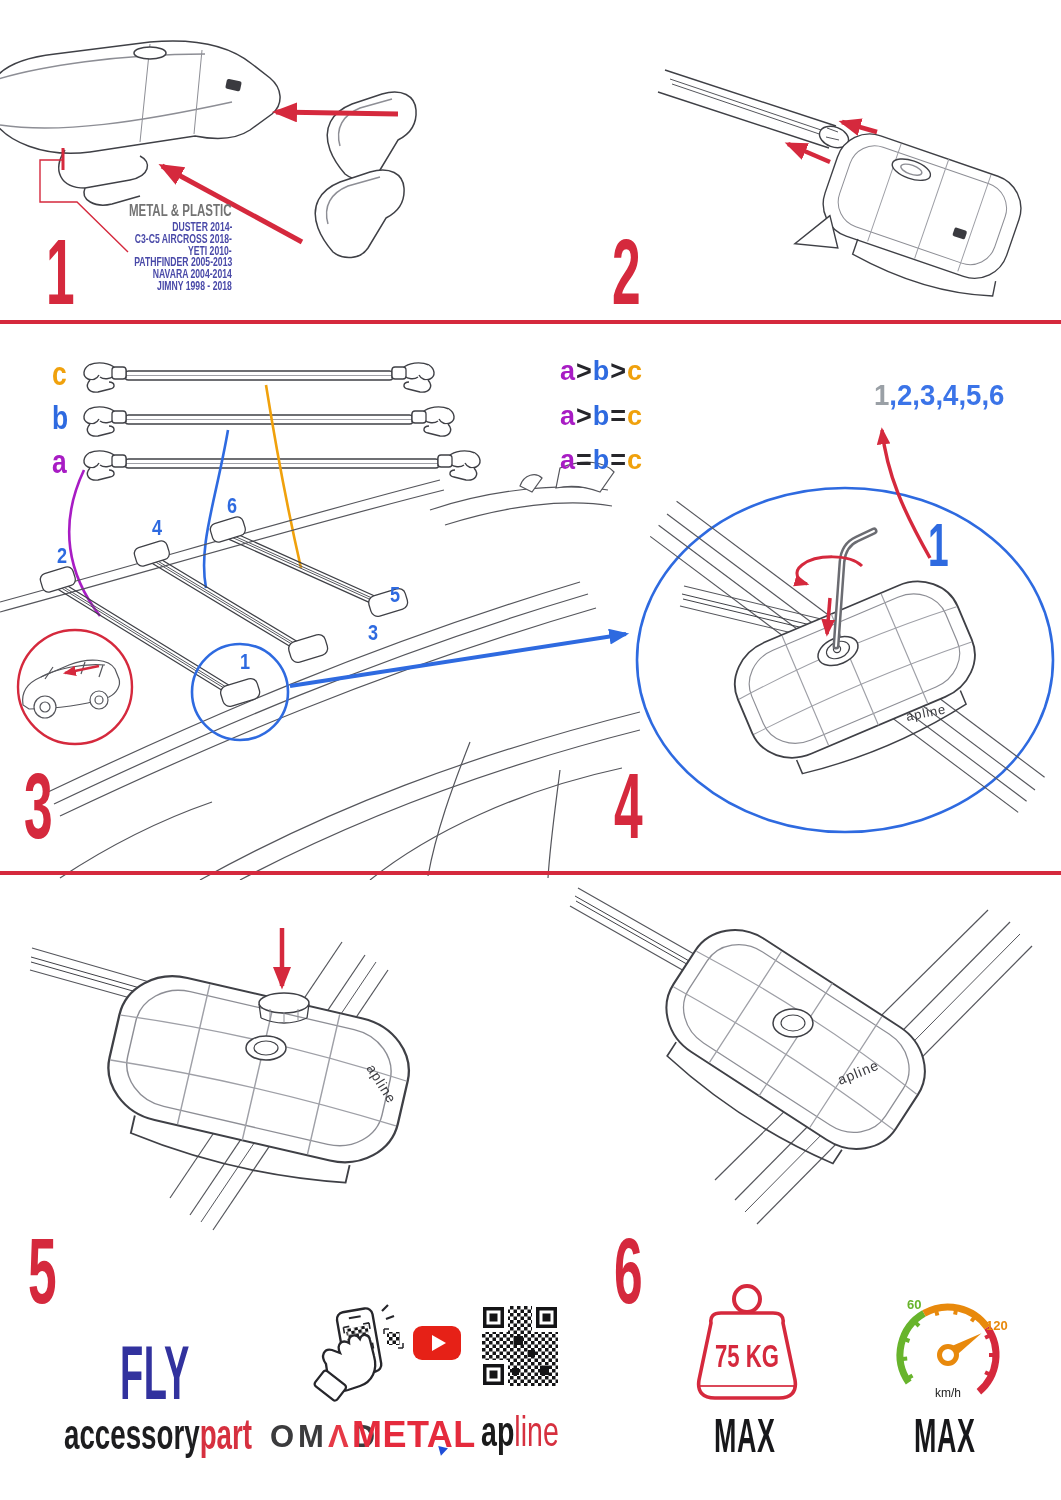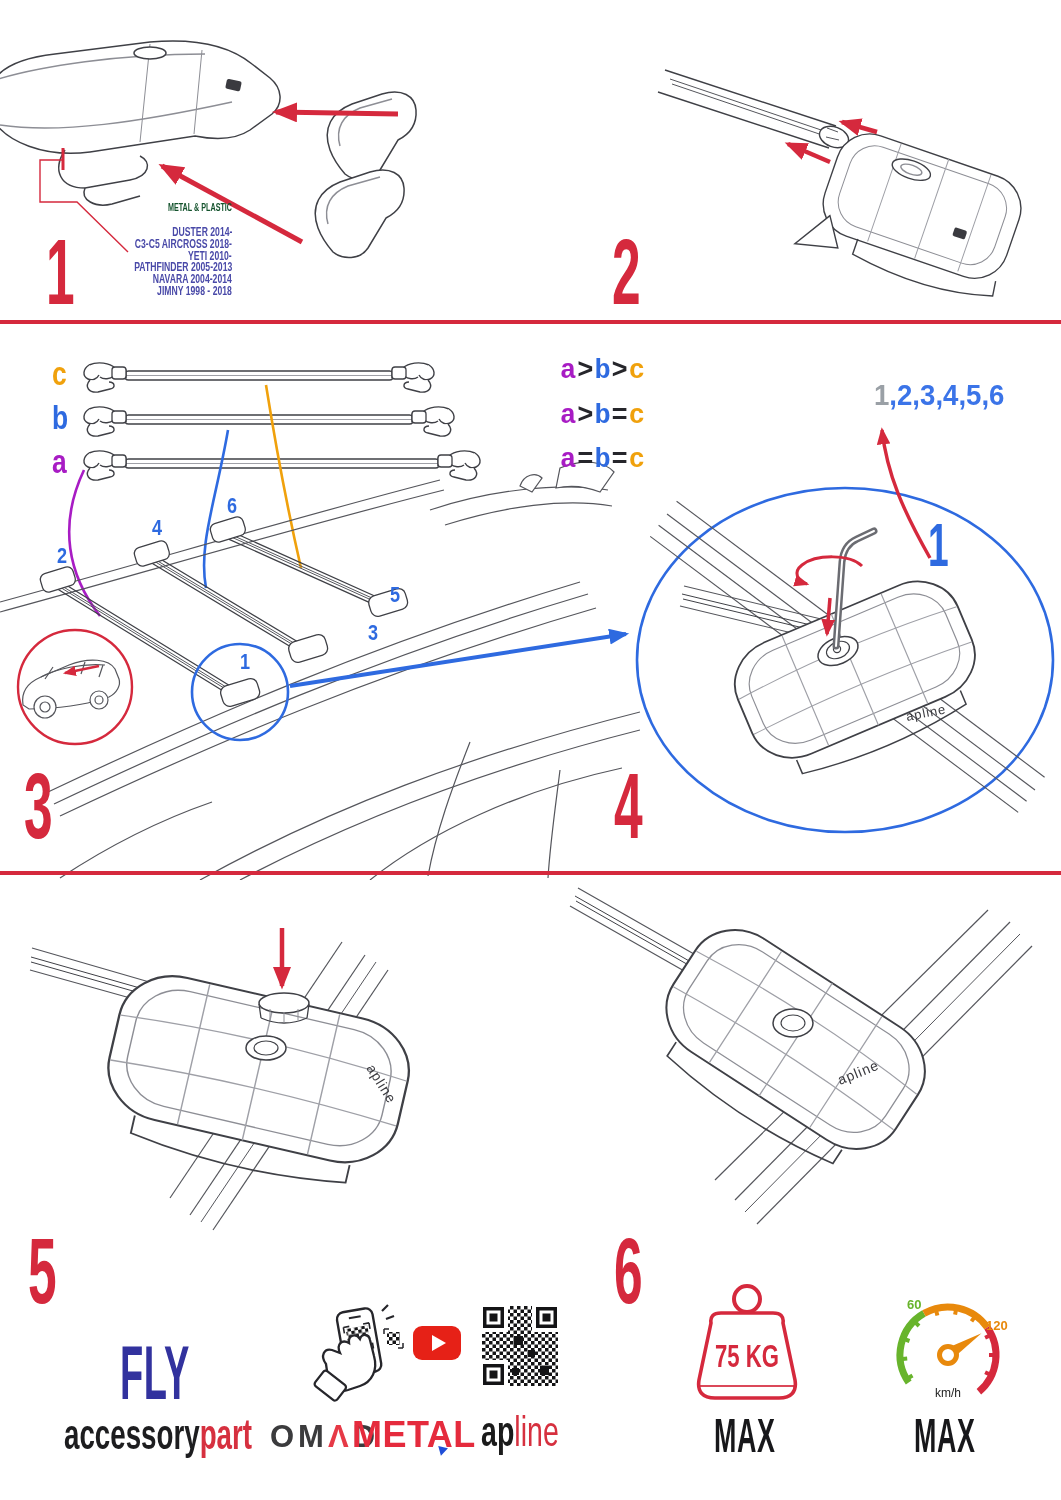--- a/index.html
+++ b/index.html
@@ -8,27 +8,27 @@
   }
   html,body{margin:0;padding:0;background:#fff;}
   #page{position:relative;width:1061px;height:1500px;background:#fff;overflow:hidden;
         font-family:"Liberation Sans",sans-serif;}
   .abs{position:absolute;}
   .divider{position:absolute;left:0;width:1061px;height:4px;background:var(--red);}
   .step-num{position:absolute;font-weight:700;font-size:92px;line-height:.74;color:var(--red);
             transform:scaleX(.56);transform-origin:0 0;letter-spacing:-3px;}
   
   #models{position:absolute;left:64px;top:202px;width:168px;text-align:right;}
-  #models .hd{font-size:10px;font-weight:700;color:#14532d;margin-bottom:14px;}
+  #models .hd{font-size:16px;font-weight:700;color:#737373;margin-bottom:2px;}
   #models .ln{font-size:12px;line-height:11.8px;font-weight:700;color:var(--models);}
   .cndR{display:inline-block;transform:scaleX(.72);transform-origin:100% 50%;white-space:nowrap;}
   
   .bar-label{position:absolute;font-size:33px;font-weight:700;line-height:1;
              transform:scaleX(.8);transform-origin:0 0;}
-  .formula{position:absolute;left:560px;font-size:27px;font-weight:700;letter-spacing:1px;line-height:1;font-family:Liberation Mono, monospace;}
+  .formula{position:absolute;left:560px;font-size:27px;font-weight:700;letter-spacing:1px;line-height:1;}
   .fa{color:var(--purple);} .fb{color:var(--blue);} .fc{color:var(--orange);} .fo{color:#26262b;}
   .pos{position:absolute;color:var(--blue);font-size:22px;font-weight:700;line-height:1;
        transform:scaleX(.82);transform-origin:0 0;}
   
   #seq{position:absolute;left:874px;top:380px;font-size:30px;font-weight:600;line-height:1;
        transform:scaleX(.92);transform-origin:0 0;white-space:nowrap;}
   #seq .g{color:#9aa0a6;} #seq .b{color:#3b74e8;}
   #callout1{position:absolute;left:928px;top:520px;font-size:62px;font-weight:700;color:var(--blue);
             line-height:.8;transform:scaleX(.6);transform-origin:0 0;}
   

